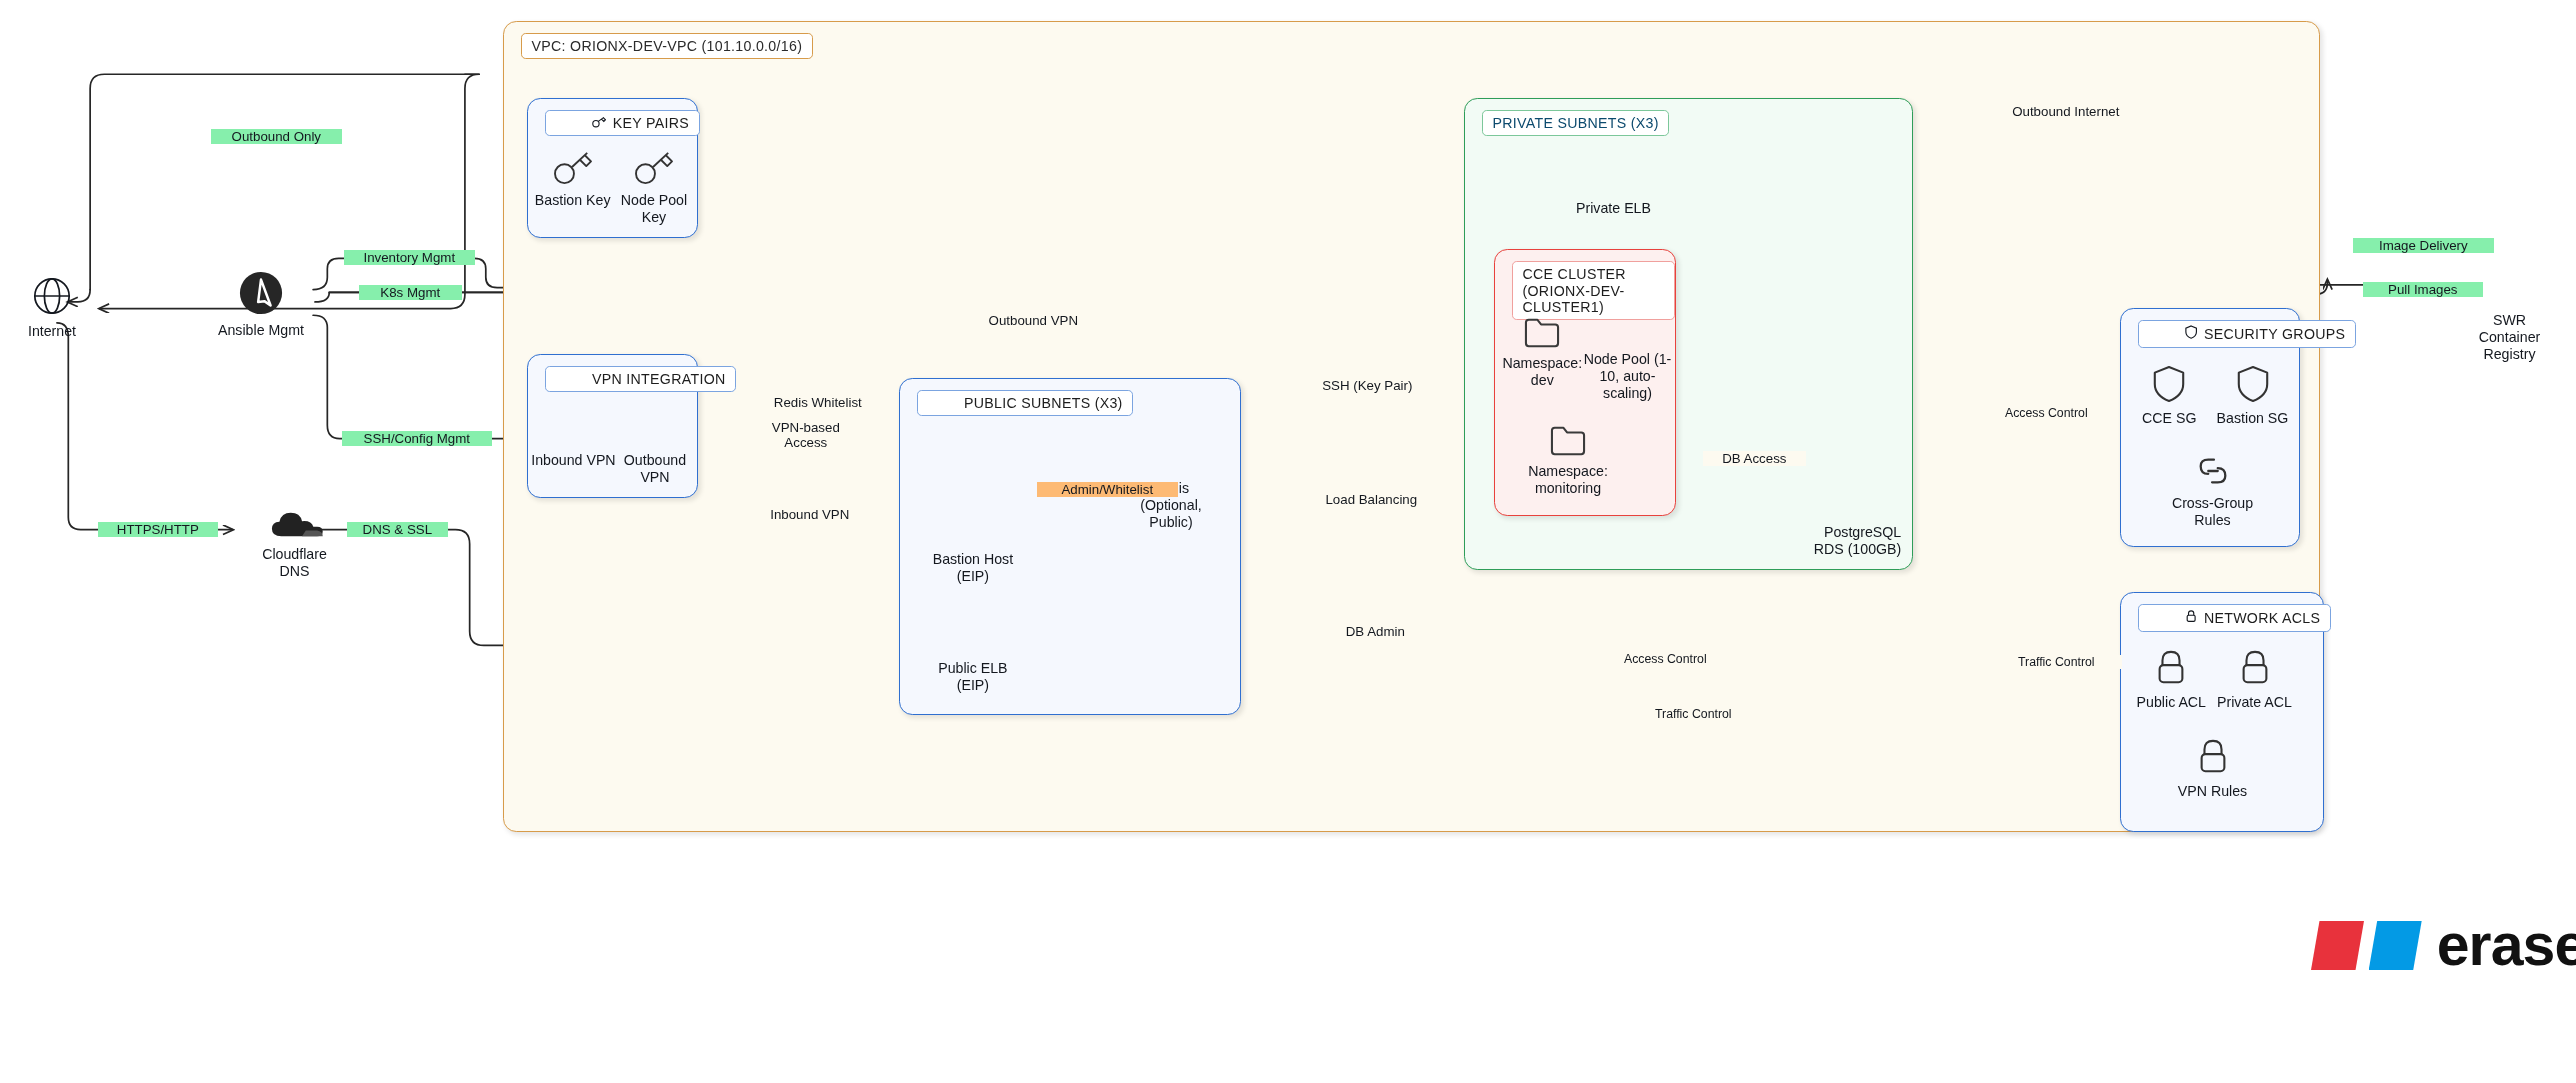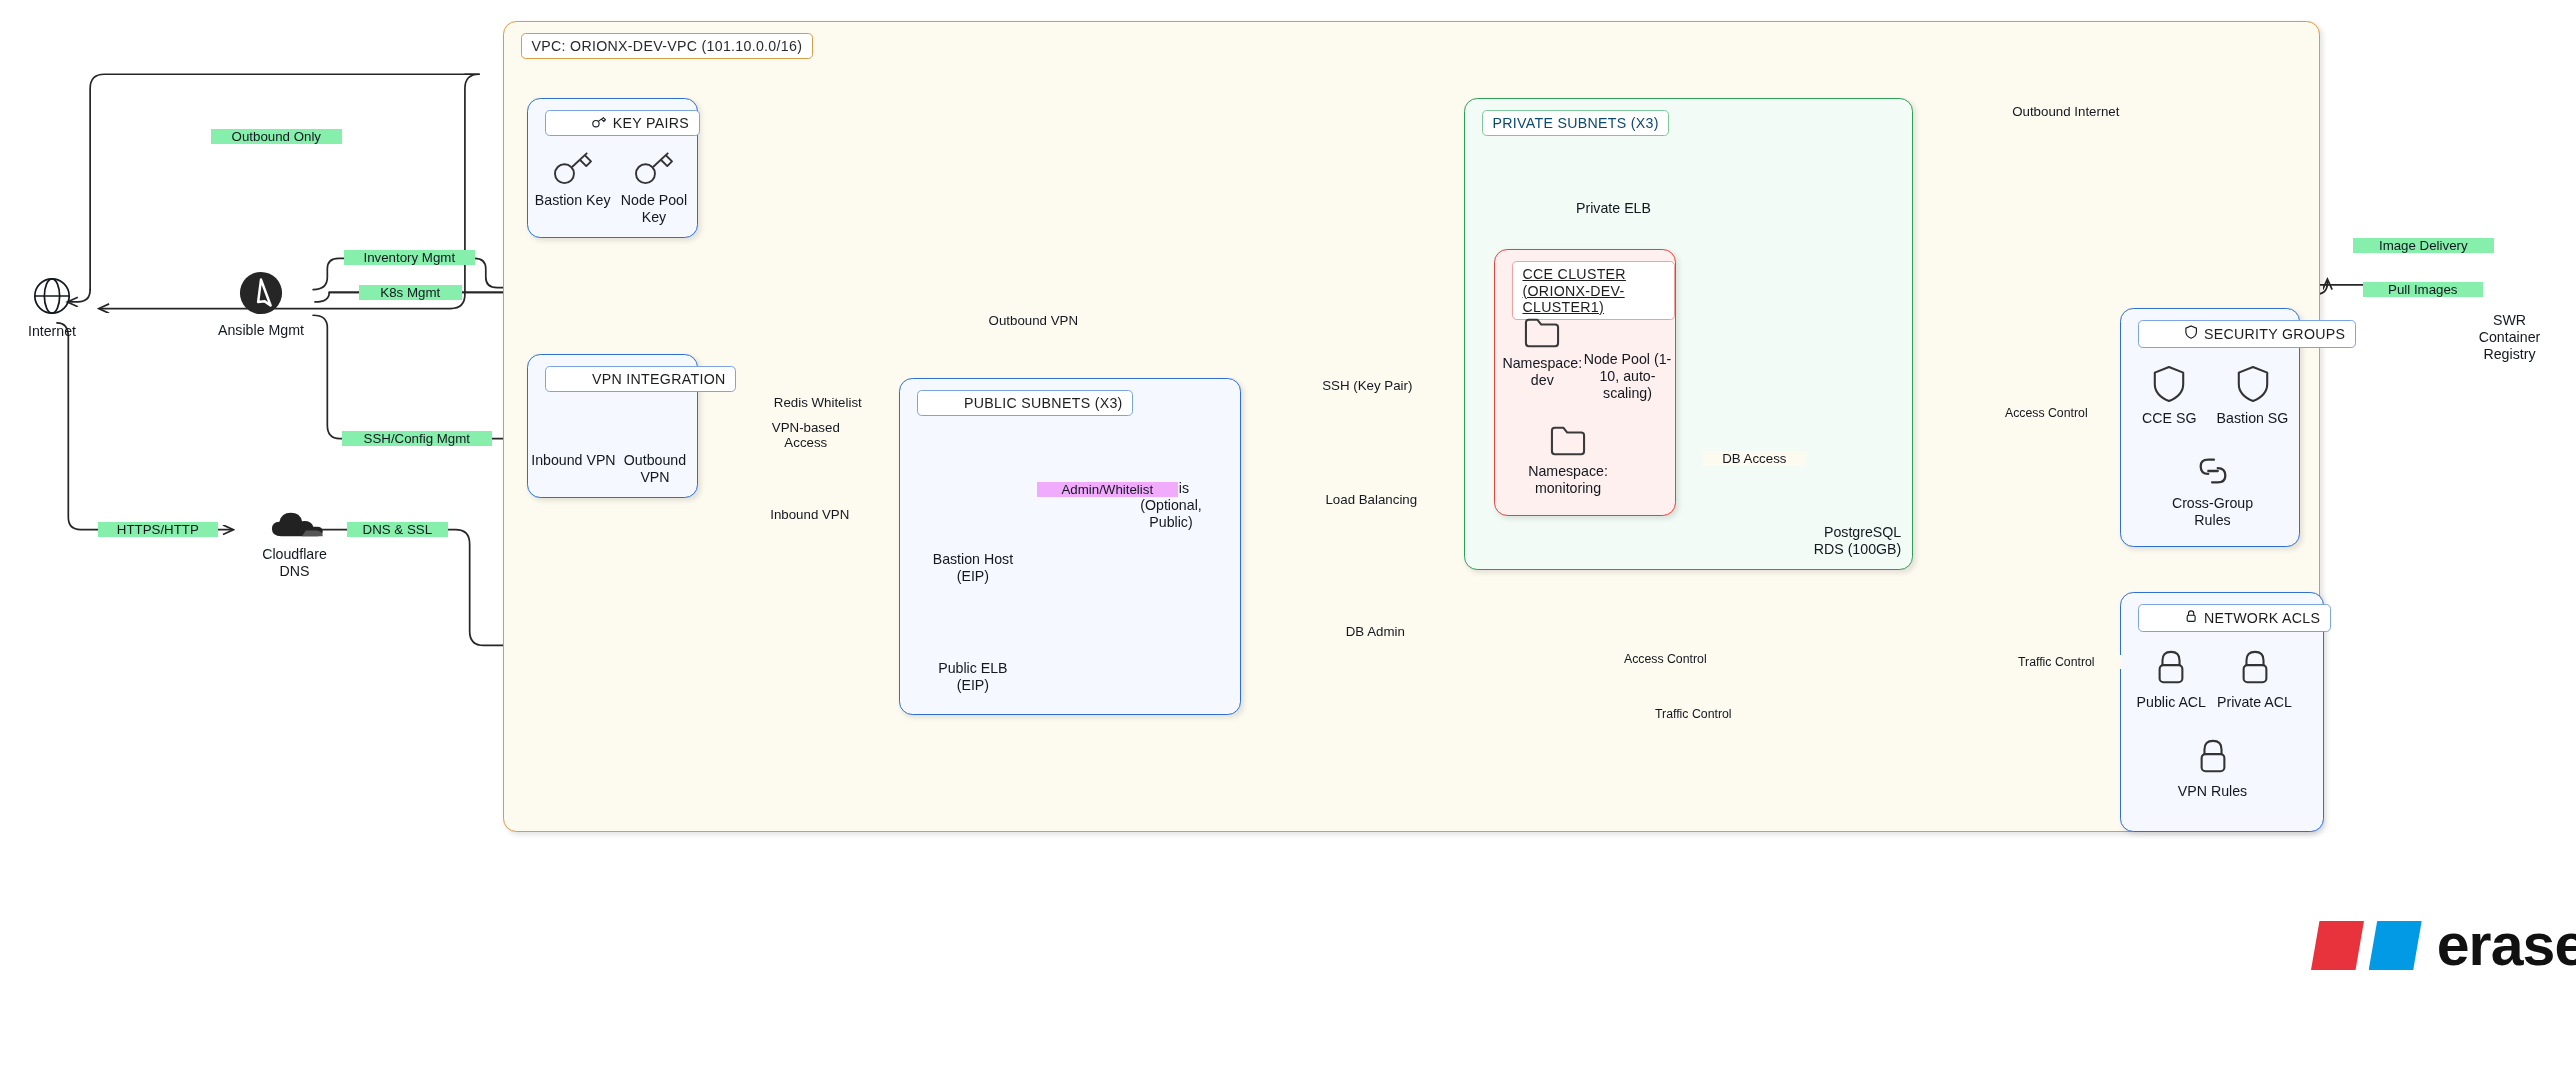--- a/index.html
+++ b/index.html
@@ -7,21 +7,21 @@
        font-family:"Liberation Sans","DejaVu Sans",sans-serif;color:#14181f;}
   .canvas{position:absolute;left:0;top:0;width:2576px;height:1084px;}
   svg.wires{position:absolute;left:0;top:0;width:2576px;height:1084px;pointer-events:none;}
 
   
   .grp{position:absolute;border-radius:13.3px;box-sizing:border-box;
        box-shadow:2.8px 2.8px 5.7px rgba(0,0,0,.10);}
   .grp-title{position:absolute;left:17px;top:11.4px;background:#ffffff;
        border-radius:4.7px;padding:3.8px 9.5px;font-size:14.2px;letter-spacing:0.3px;
        display:flex;align-items:center;gap:6.6px;white-space:nowrap;line-height:1.15;}
-  .grp-title.two{max-width:171px;white-space:normal;text-decoration:underline;}
+  .grp-title.two{max-width:171px;white-space:normal;}
 
   .vpc{border:1.9px solid #d79b4a;background:#fdfaf0;}
   .vpc > .grp-title{border:0.9px solid #d79b4a;color:#2b2b2b;}
 
   .blue{border:1.9px solid #2f6fd0;background:#f5f8fe;}
   .blue > .grp-title{border:0.9px solid #7ba4e0;color:#1d1d1d;padding-left:46px;}
 
   .green{border:1.9px solid #2e9d58;background:#f2fbf5;}
   .green > .grp-title{border:0.9px solid #7cc79a;color:#0c4a6e;}
 
@@ -374,21 +374,21 @@
 
   <div class="elbl" style="left:968px;top:313px;width:123px;">Outbound VPN</div>
 
   <div class="elbl" style="left:750px;top:395px;width:128px;">Redis Whitelist</div>
 
   <div class="elbl" style="left:750px;top:420px;width:104px;">VPN-based
 Access</div>
 
   <div class="elbl" style="left:750px;top:507px;width:112px;">Inbound VPN</div>
 
-  <div class="elbl" style="left:1037px;top:482px;width:133px;background:#f0abfc;">Admin/Whitelist</div>
+  <div class="elbl" style="left:1037px;top:482px;width:133px;background:#fdba74;">Admin/Whitelist</div>
 
   <div class="elbl" style="left:1302px;top:378px;width:123px;">SSH (Key Pair)</div>
 
   <div class="elbl" style="left:1302px;top:492px;width:131px;">Load Balancing</div>
 
   <div class="elbl" style="left:1326px;top:624px;width:91px;">DB Admin</div>
 
   <div class="elbl" style="left:1703px;top:451px;width:95px;">DB Access</div>
 
   <div class="elbl" style="left:1987px;top:104px;width:150px;">Outbound Internet</div>

